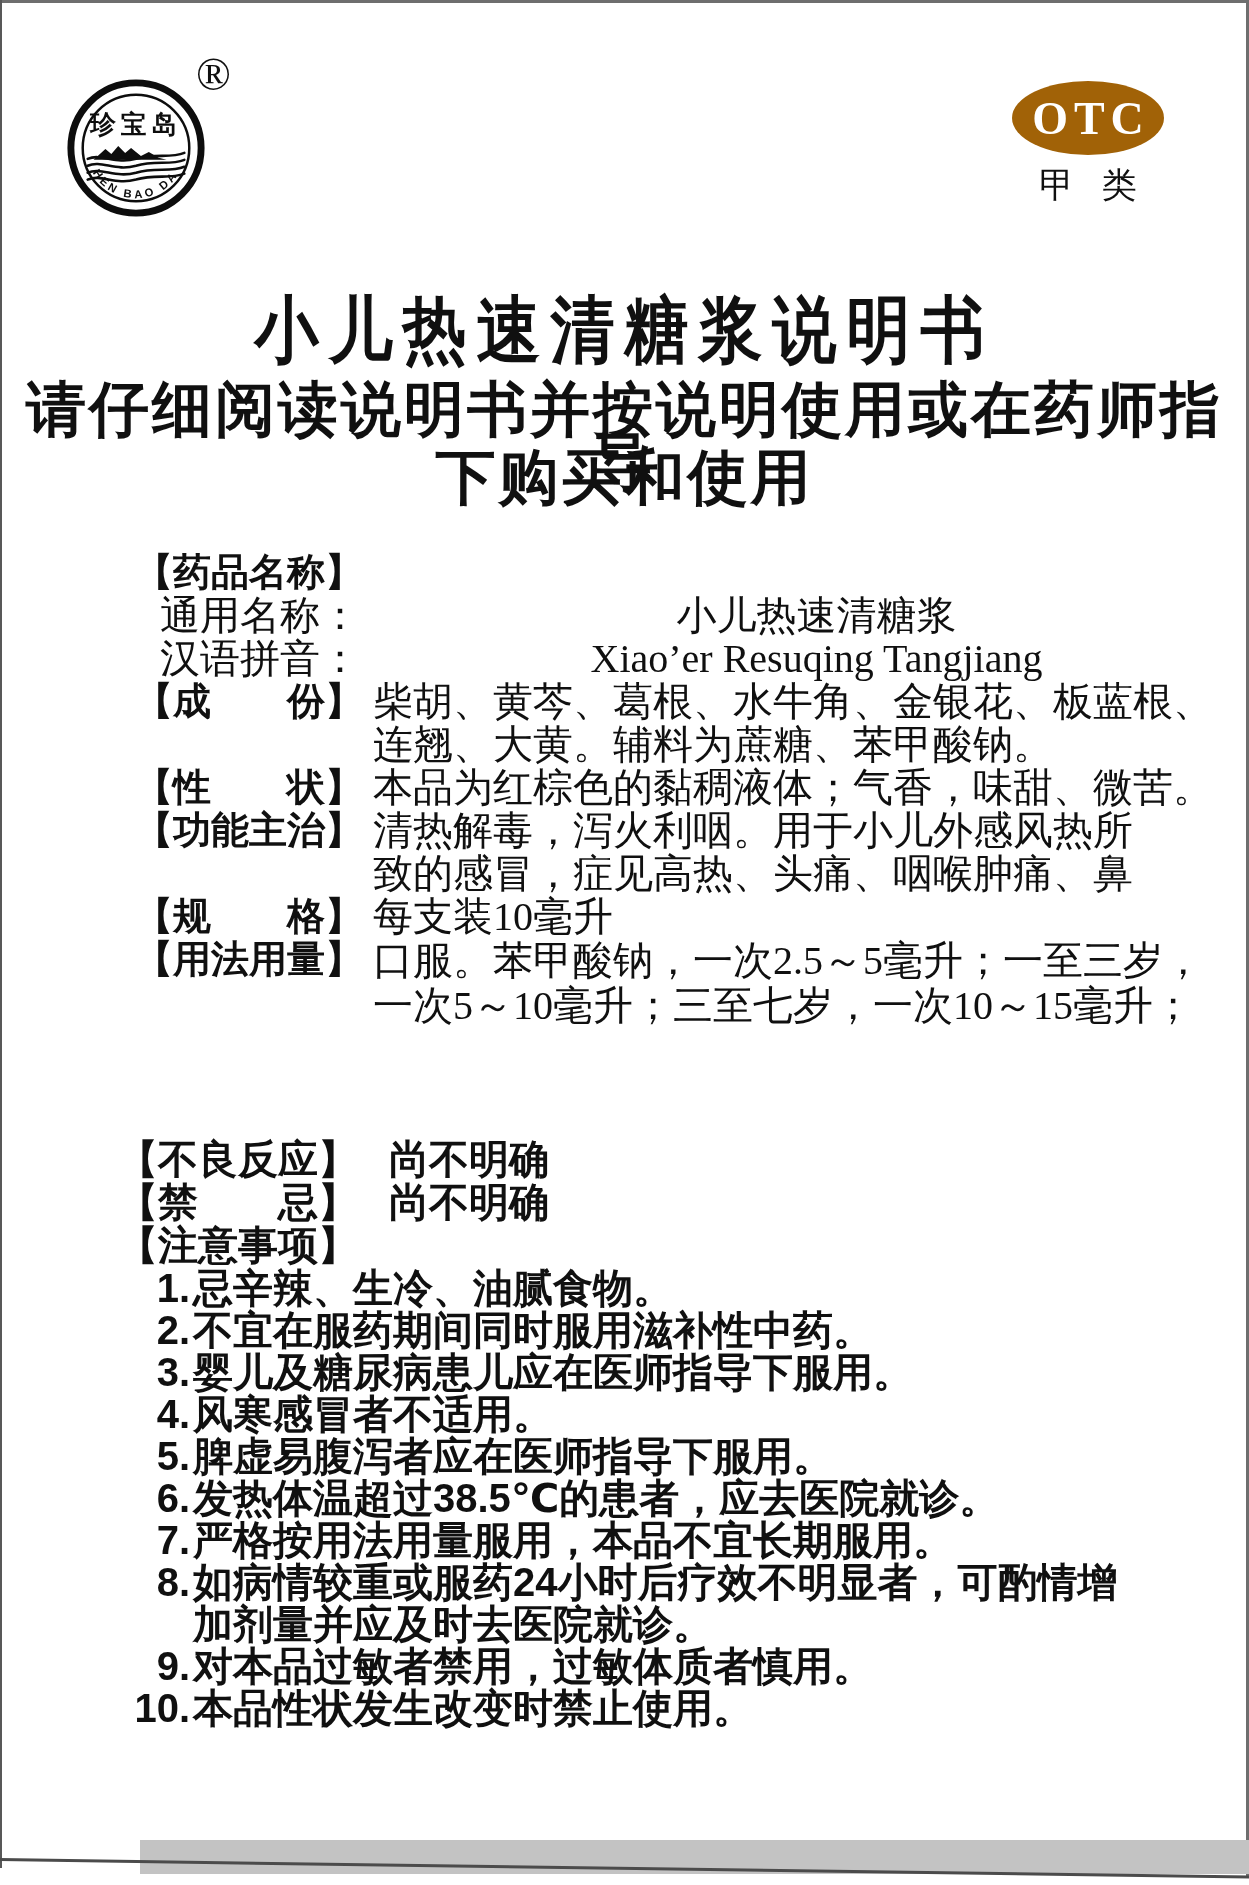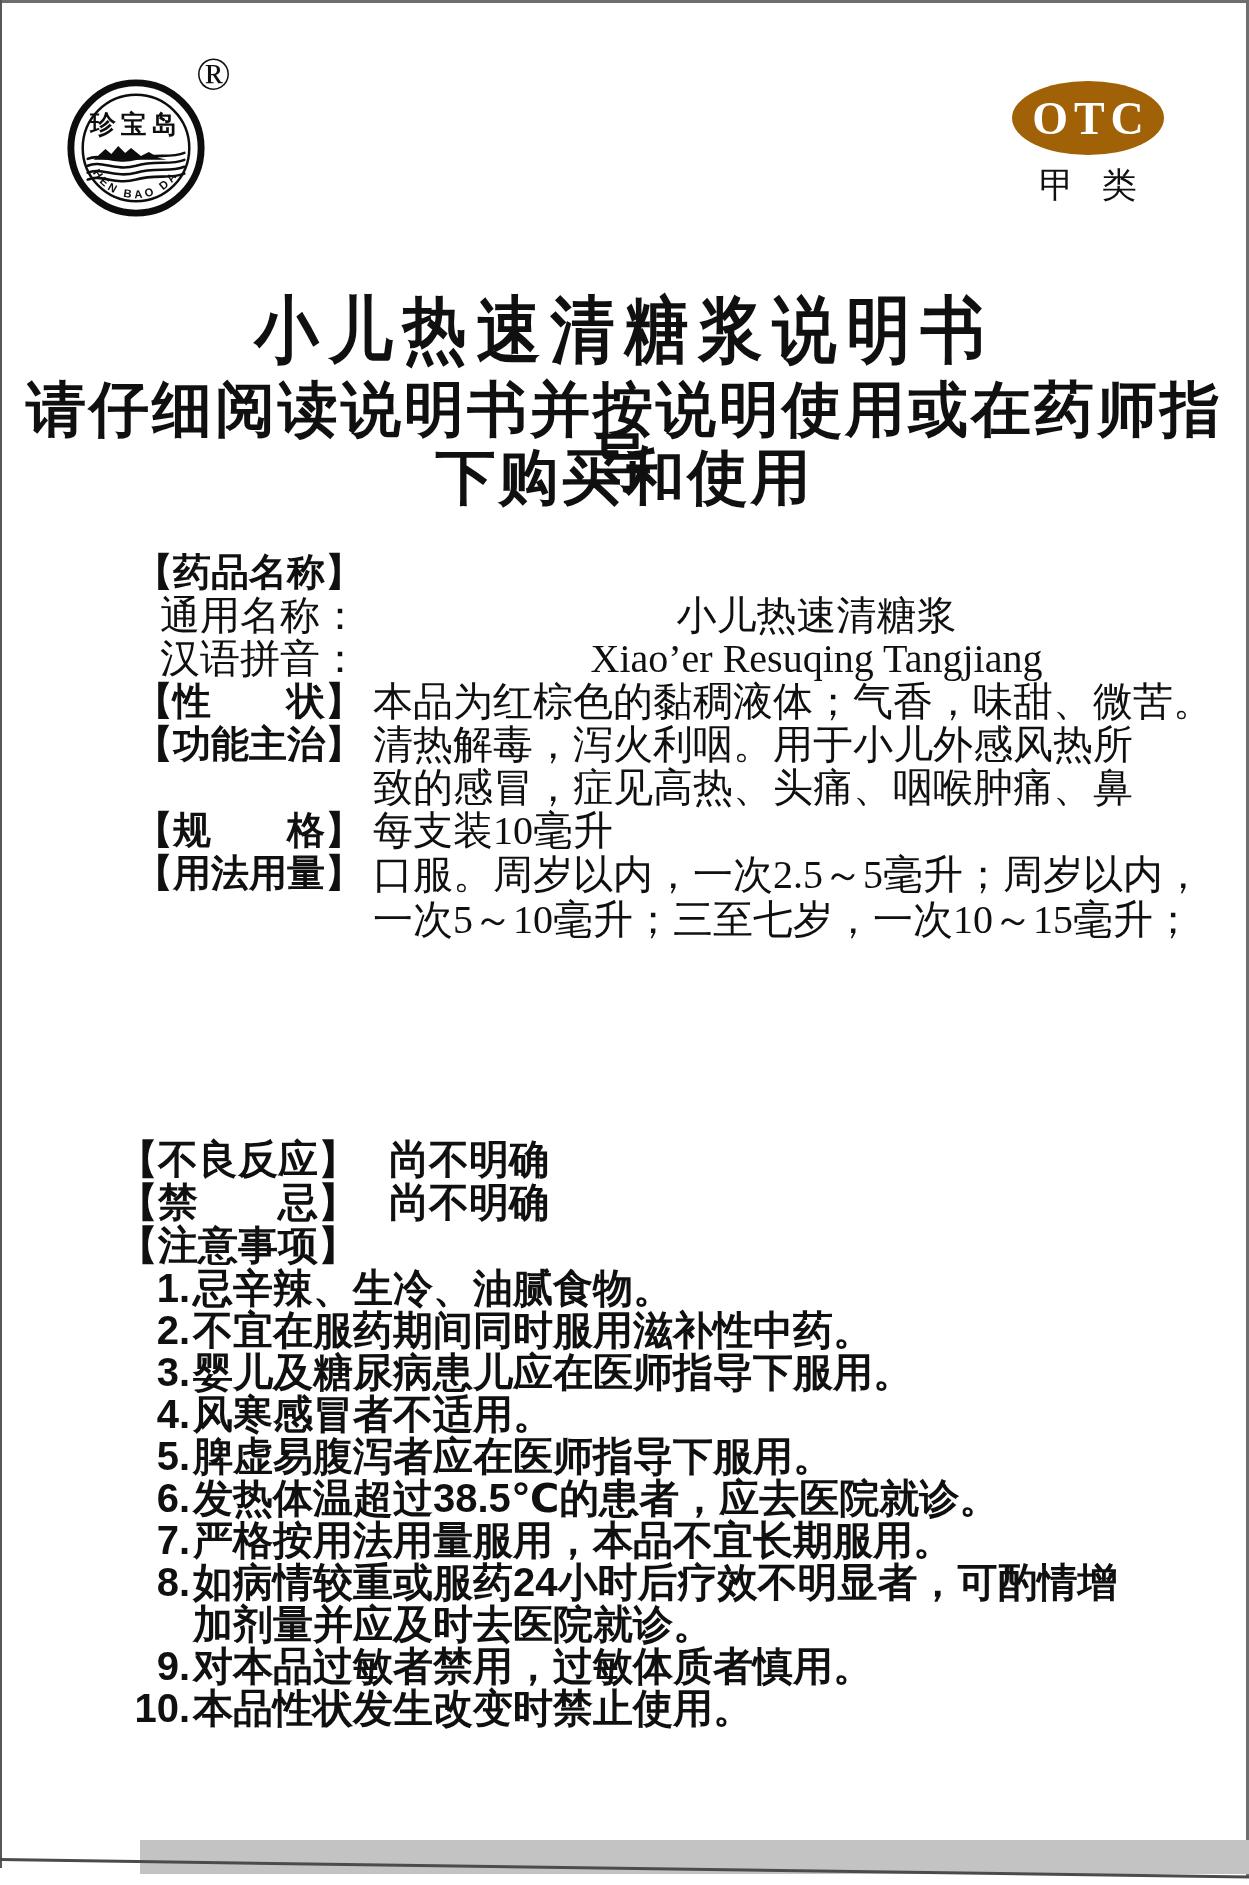--- a/index.html
+++ b/index.html
@@ -101,20 +101,27 @@
     <div class="srow indent">
       <span class="skey">通用名称：</span>
       <span class="sval">小儿热速清糖浆</span>
     </div>
 
     <div class="srow indent">
       <span class="skey">汉语拼音：</span>
       <span class="sval">Xiao’er Resuqing Tangjiang</span>
     </div>
 
+    <div class="srow">
+      <span class="slbl">【成　　份】</span>
+      <span class="scnt">
+        <span class="ln">柴胡、黄芩、葛根、水牛角、金银花、板蓝根、</span>
+        <span class="ln">连翘、大黄。辅料为蔗糖、苯甲酸钠。</span>
+      </span>
+    </div>
 
     <div class="srow">
       <span class="slbl">【性　　状】</span>
       <span class="scnt">
         <span class="ln">本品为红棕色的黏稠液体；气香，味甜、微苦。</span>
       </span>
     </div>
 
     <div class="srow">
       <span class="slbl">【功能主治】</span>
@@ -127,21 +134,21 @@
     <div class="srow spec-row">
       <span class="slbl">【规　　格】</span>
       <span class="scnt">
         <span class="ln">每支装10毫升</span>
       </span>
     </div>
 
     <div class="srow dosage">
       <span class="slbl">【用法用量】</span>
       <span class="scnt">
-        <span class="ln">口服。周岁以内，一次2.5～5毫升；周岁以内，</span>
+        <span class="ln">口服。苯甲酸钠，一次2.5～5毫升；一至三岁，</span>
         <span class="ln">一次5～10毫升；三至七岁，一次10～15毫升；</span>
       </span>
     </div>
   </div>
 
   <div class="bold-block">
 
     <div class="brow">
       <span class="blbl">【不良反应】</span>
       <span class="bval">尚不明确</span>

